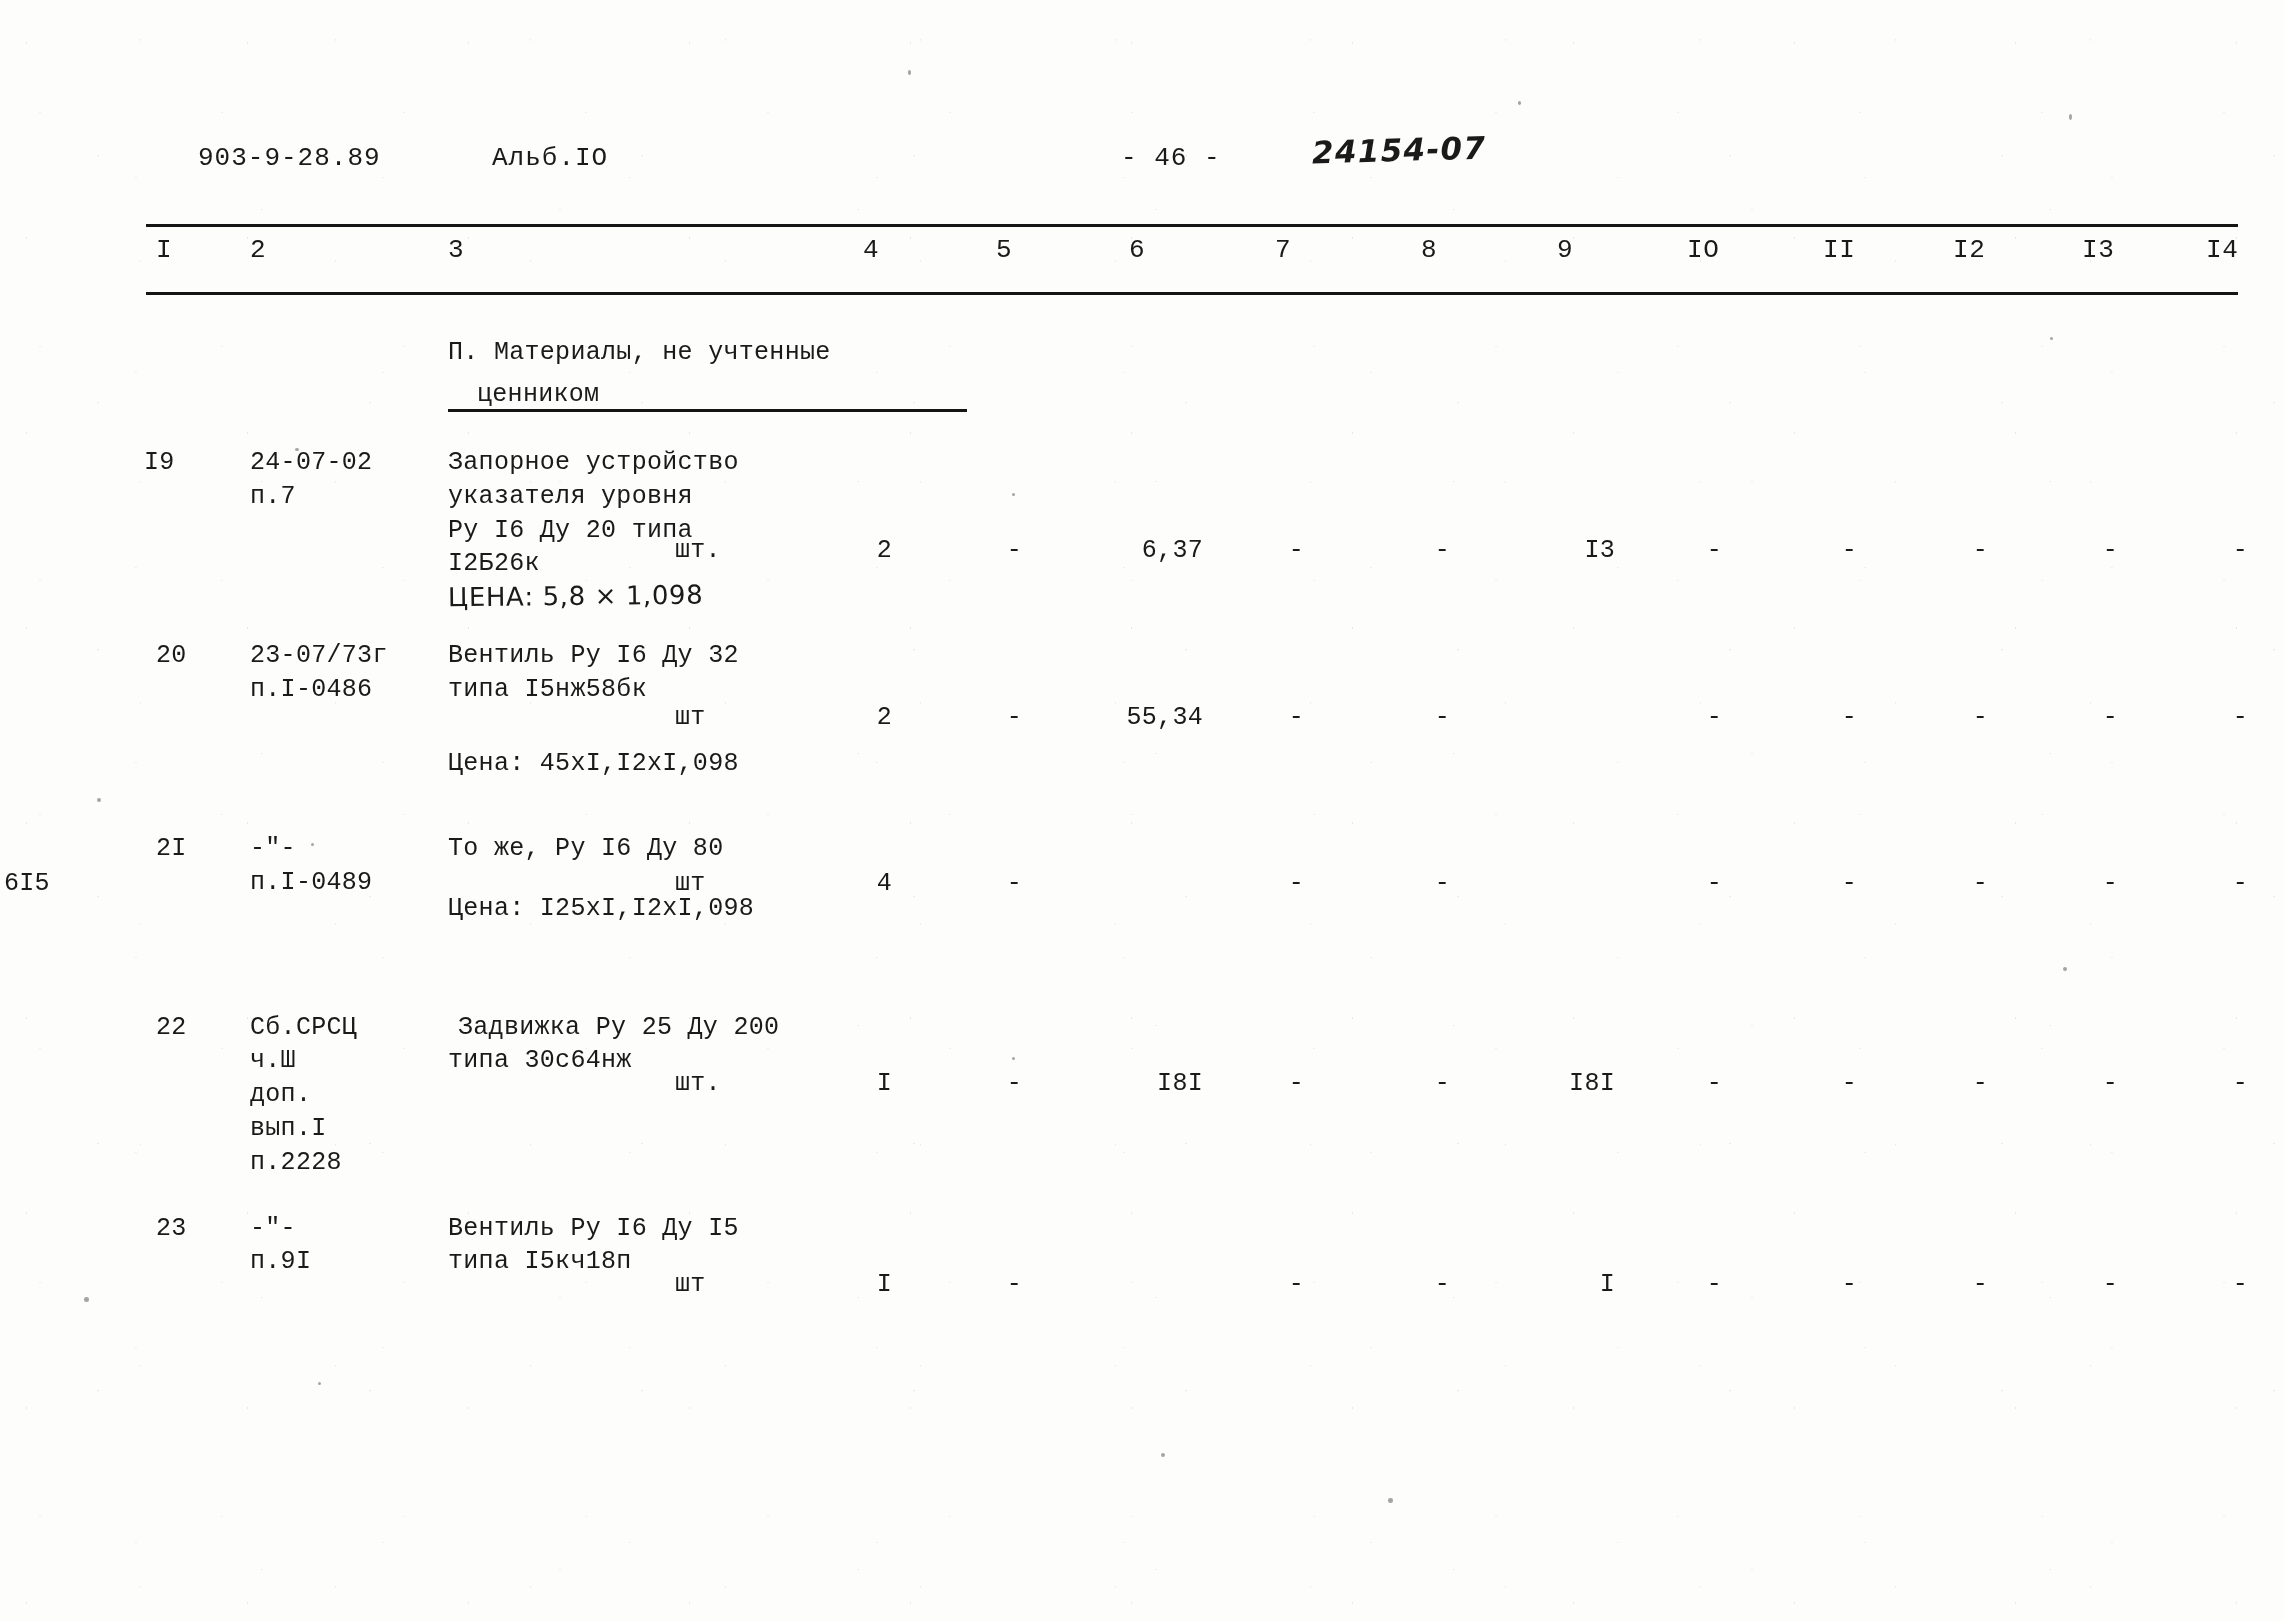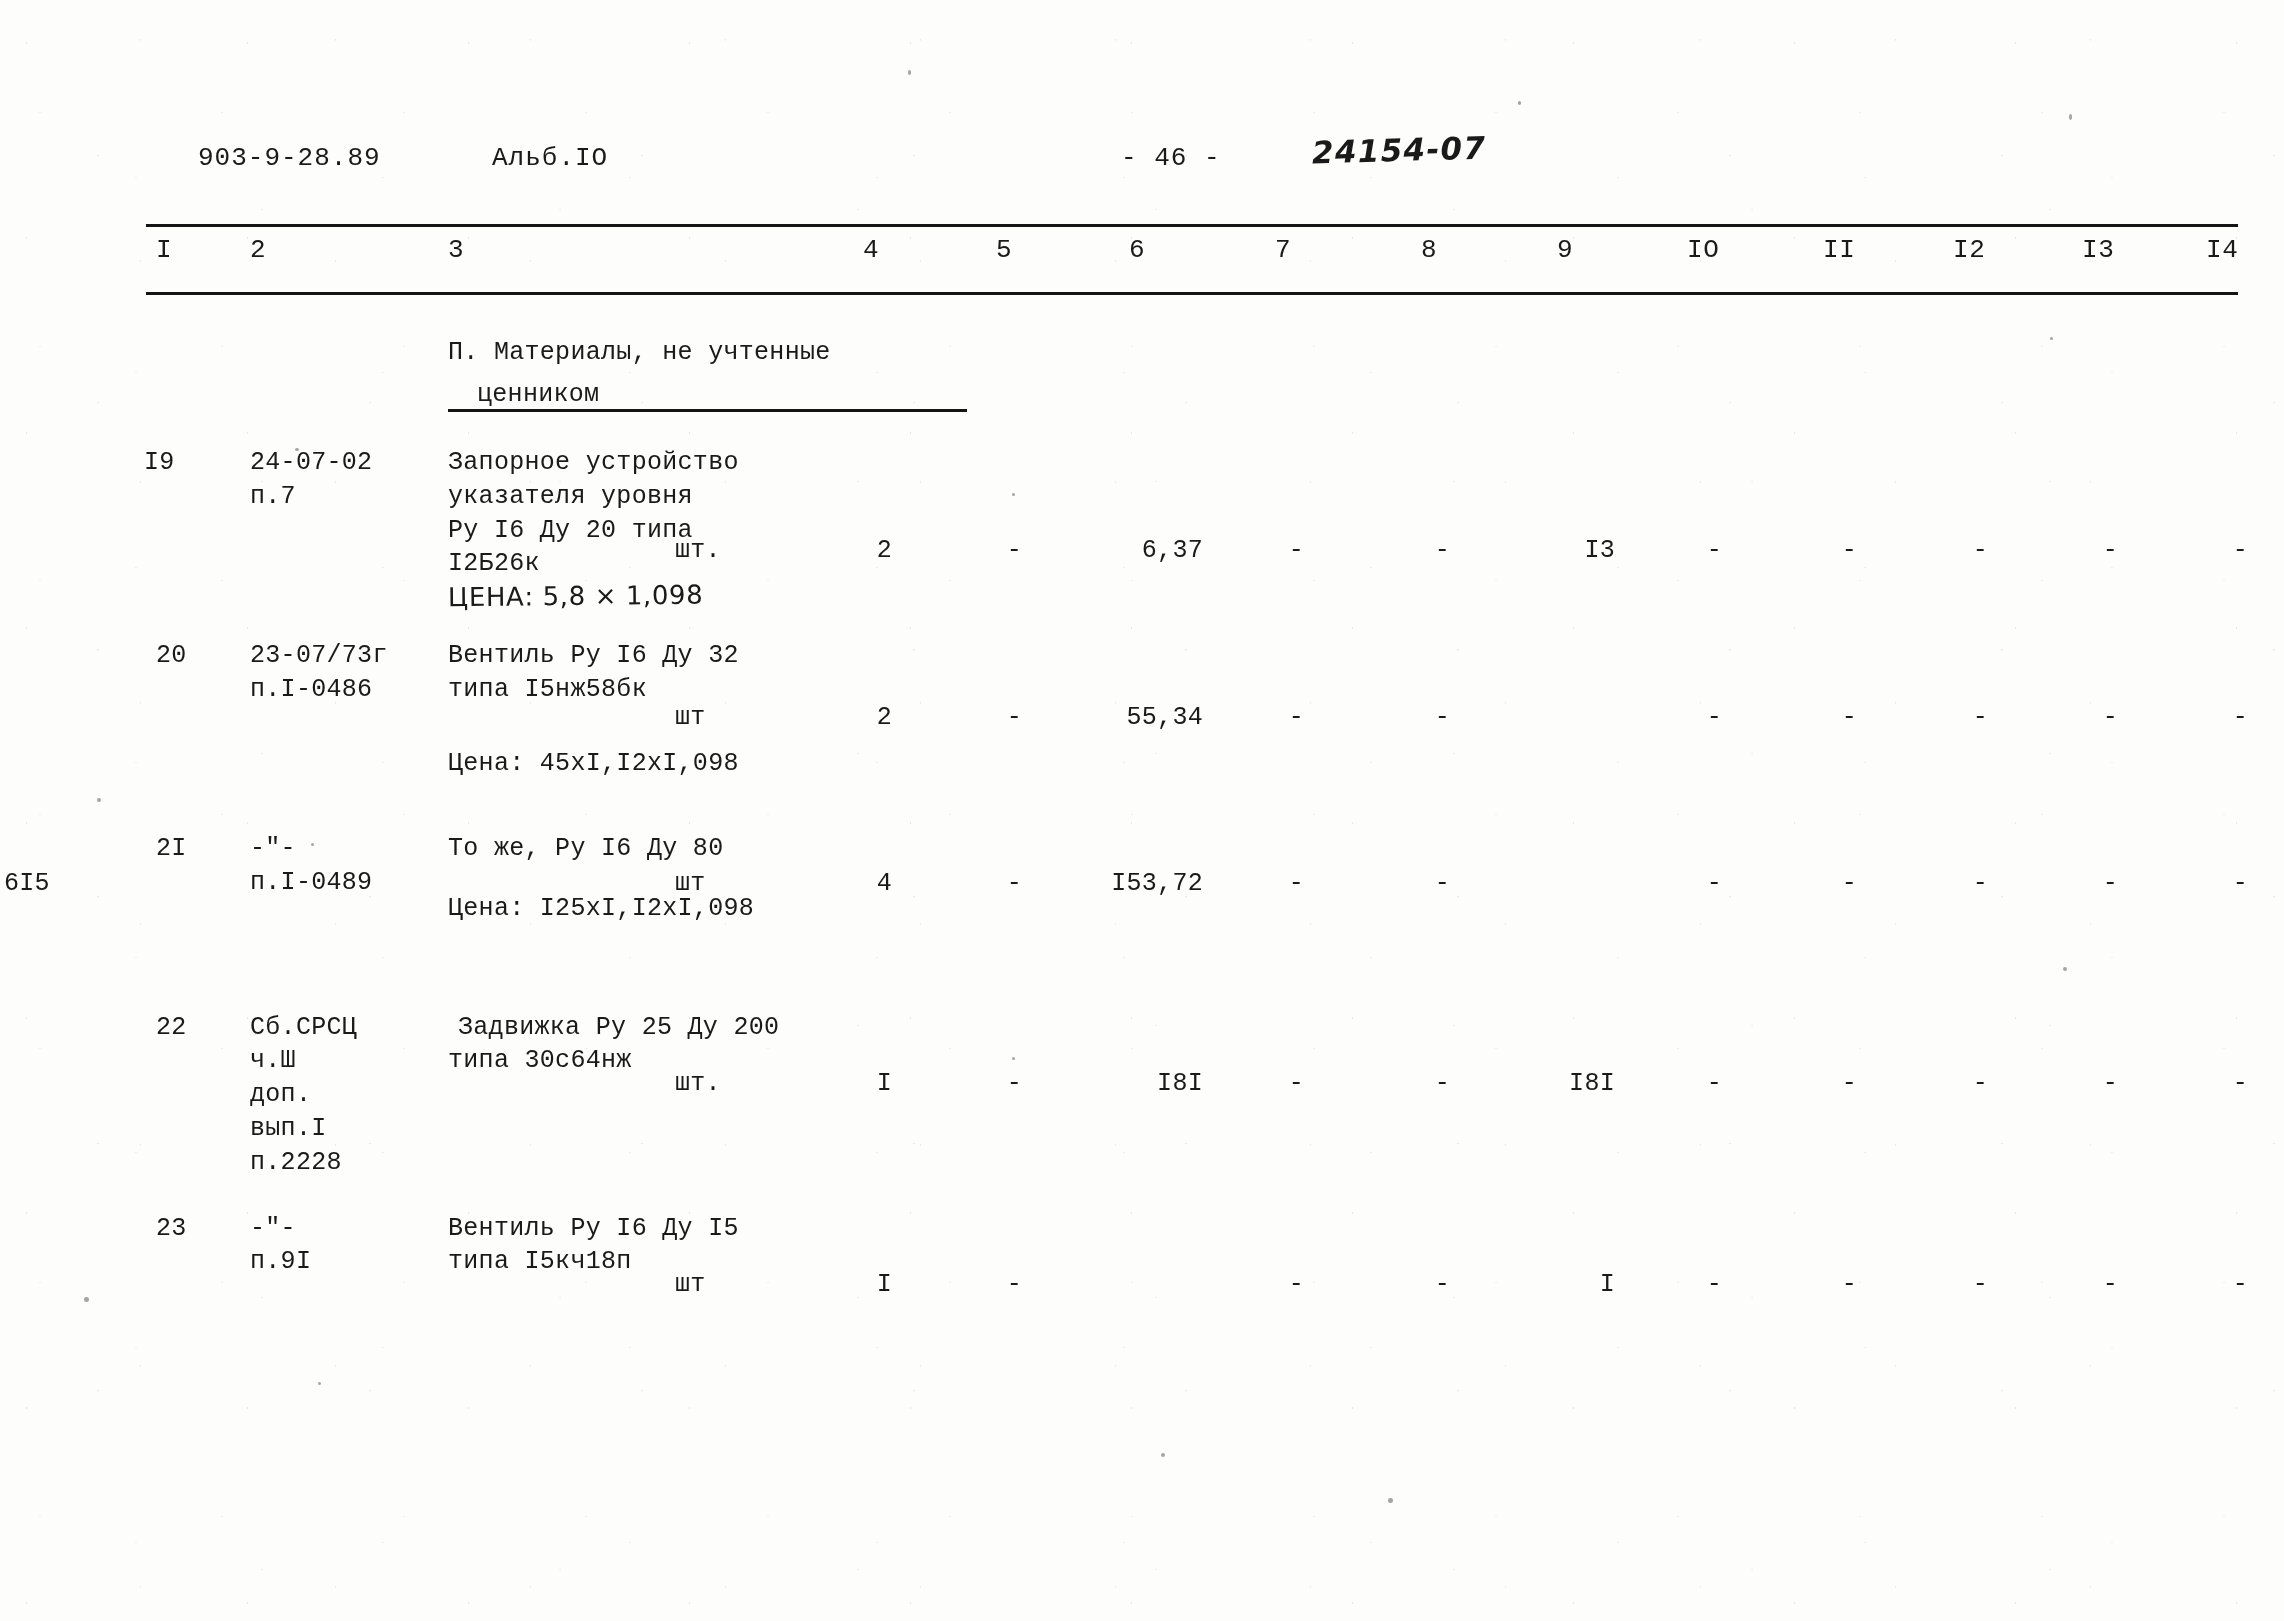--- a/index.html
+++ b/index.html
@@ -229,21 +229,20 @@
       <div class="cell num" style="top: 701px; left: 0px; width: 2118px; text-align: right;">-</div>
       <div class="cell num" style="top: 701px; left: 0px; width: 2248px; text-align: right;">-</div>
       <div class="price-note" style="top: 747px; left: 448px;">Цена: 45xI,I2xI,098</div>
       <div class="cell" style="top: 832px; left: 156px;">2I</div>
       <div class="cell" style="top: 832px; left: 250px;">-"-</div>
       <div class="cell" style="top: 866px; left: 250px;">п.I-0489</div>
       <div class="cell" style="top: 832px; left: 448px;">То же, Ру I6 Ду 80</div>
       <div class="cell" style="top: 867px; left: 675px;">шт</div>
       <div class="cell num" style="top: 867px; left: 0px; width: 892px; text-align: right;">4</div>
       <div class="cell num" style="top: 867px; left: 0px; width: 1022px; text-align: right;">-</div>
-      <div class="cell num" style="top: 867px; left: 0px; width: 1203px; text-align: right;">I53,72</div>
       <div class="cell num" style="top: 867px; left: 0px; width: 1304px; text-align: right;">-</div>
       <div class="cell num" style="top: 867px; left: 0px; width: 1450px; text-align: right;">-</div>
       <div class="cell num" style="top: 867px; left: 4px; width: 1615px; text-align: left;">6I5</div>
       <div class="cell num" style="top: 867px; left: 0px; width: 1722px; text-align: right;">-</div>
       <div class="cell num" style="top: 867px; left: 0px; width: 1857px; text-align: right;">-</div>
       <div class="cell num" style="top: 867px; left: 0px; width: 1988px; text-align: right;">-</div>
       <div class="cell num" style="top: 867px; left: 0px; width: 2118px; text-align: right;">-</div>
       <div class="cell num" style="top: 867px; left: 0px; width: 2248px; text-align: right;">-</div>
       <div class="price-note" style="top: 892px; left: 448px;">Цена: I25xI,I2xI,098</div>
       <div class="cell" style="top: 1011px; left: 156px;">22</div>

